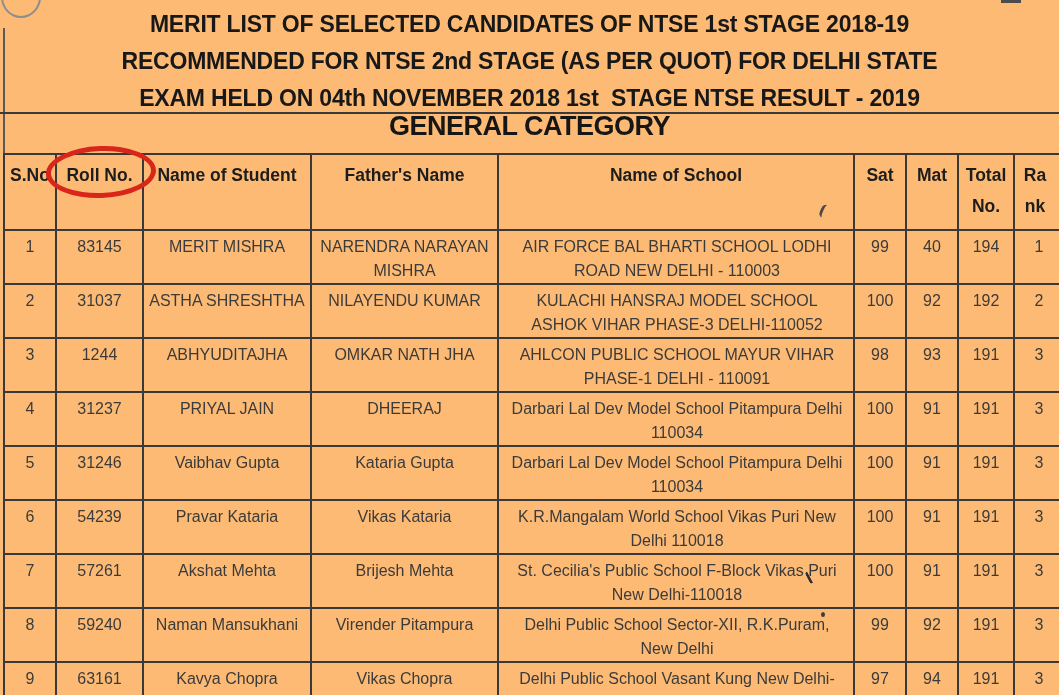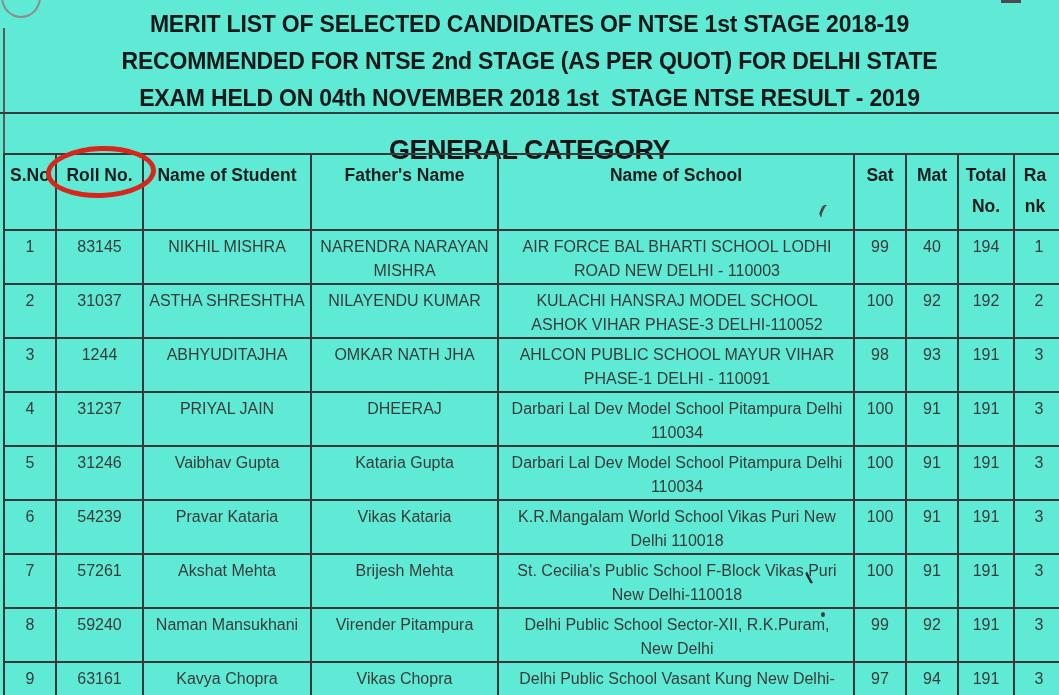--- a/index.html
+++ b/index.html
@@ -1,20 +1,20 @@
 <!DOCTYPE html>
 <html><head>
 <meta charset="utf-8">
 <style>
   html, body { margin: 0; padding: 0; }
   .page {
     position: relative;
     width: 1059px;
     height: 695px;
-    background: #5eead4;
+    background: #fdba74;
     overflow: hidden;
     font-family: "Liberation Sans", sans-serif;
     color: #2e2e2e;
   }
 
   
   .title-block {
     position: absolute;
     top: 6px; left: 0;
     width: 1059px;
@@ -37,21 +37,21 @@
   .left-border {
     position: absolute;
     top: 28px; left: 3px;
     width: 2px; height: 667px;
     background: #5a5a5a;
   }
 
   
   .section-title {
     position: absolute;
-    top: 135px; left: 0;
+    top: 111px; left: 0;
     width: 1059px;
     text-align: center;
     font-size: 27px;
     font-weight: 700;
     letter-spacing: -0.5px;
     color: #161616;
   }
 
   
   .merit-table {
@@ -184,21 +184,21 @@
         <th>Sat</th>
         <th>Mat</th>
         <th>Total No.</th>
         <th class="h-rank">Rank</th>
       </tr>
     </thead>
     <tbody>
         <tr>
           <td class="cell-sno">1</td>
           <td class="cell-roll">83145</td>
-          <td class="cell-student">NIKHIL MISHRA</td>
+          <td class="cell-student">MERIT MISHRA</td>
           <td class="cell-father">NARENDRA NARAYAN MISHRA</td>
           <td class="cell-school">AIR FORCE BAL BHARTI SCHOOL LODHI ROAD NEW DELHI - 110003</td>
           <td class="cell-sat">99</td>
           <td class="cell-mat">40</td>
           <td class="cell-total">194</td>
           <td class="cell-rank">1</td>
         </tr>
         <tr>
           <td class="cell-sno">2</td>
           <td class="cell-roll">31037</td>

